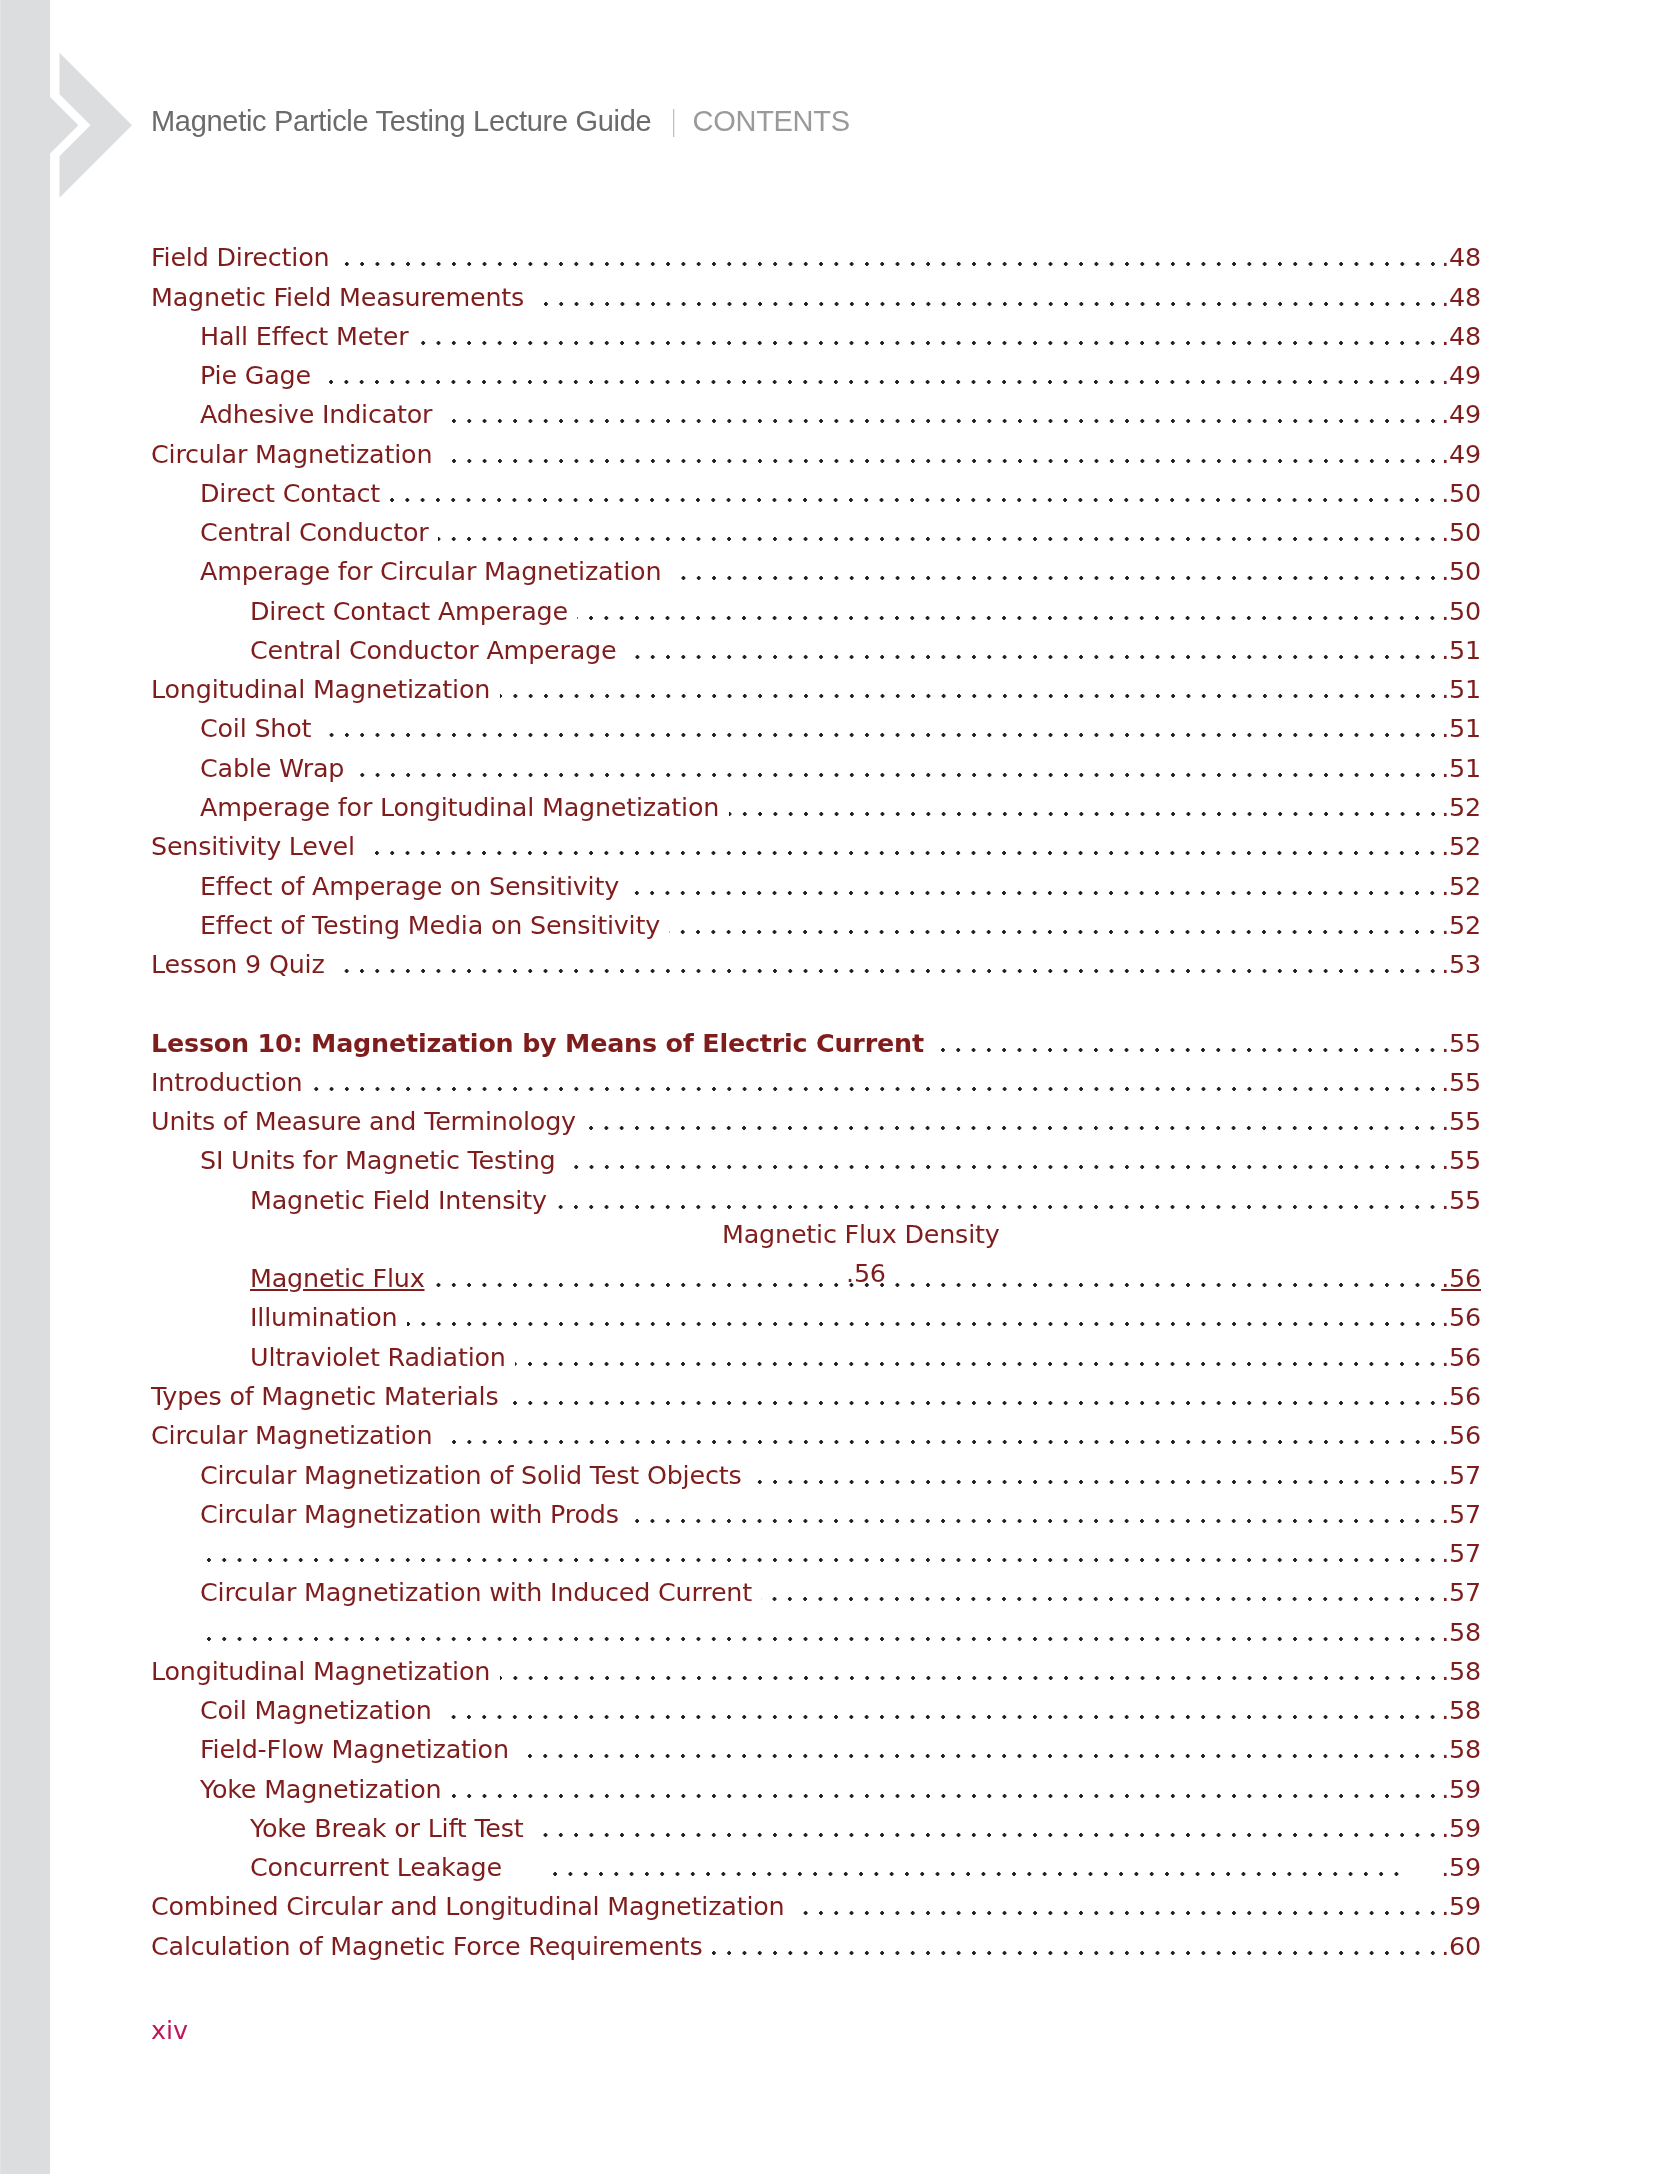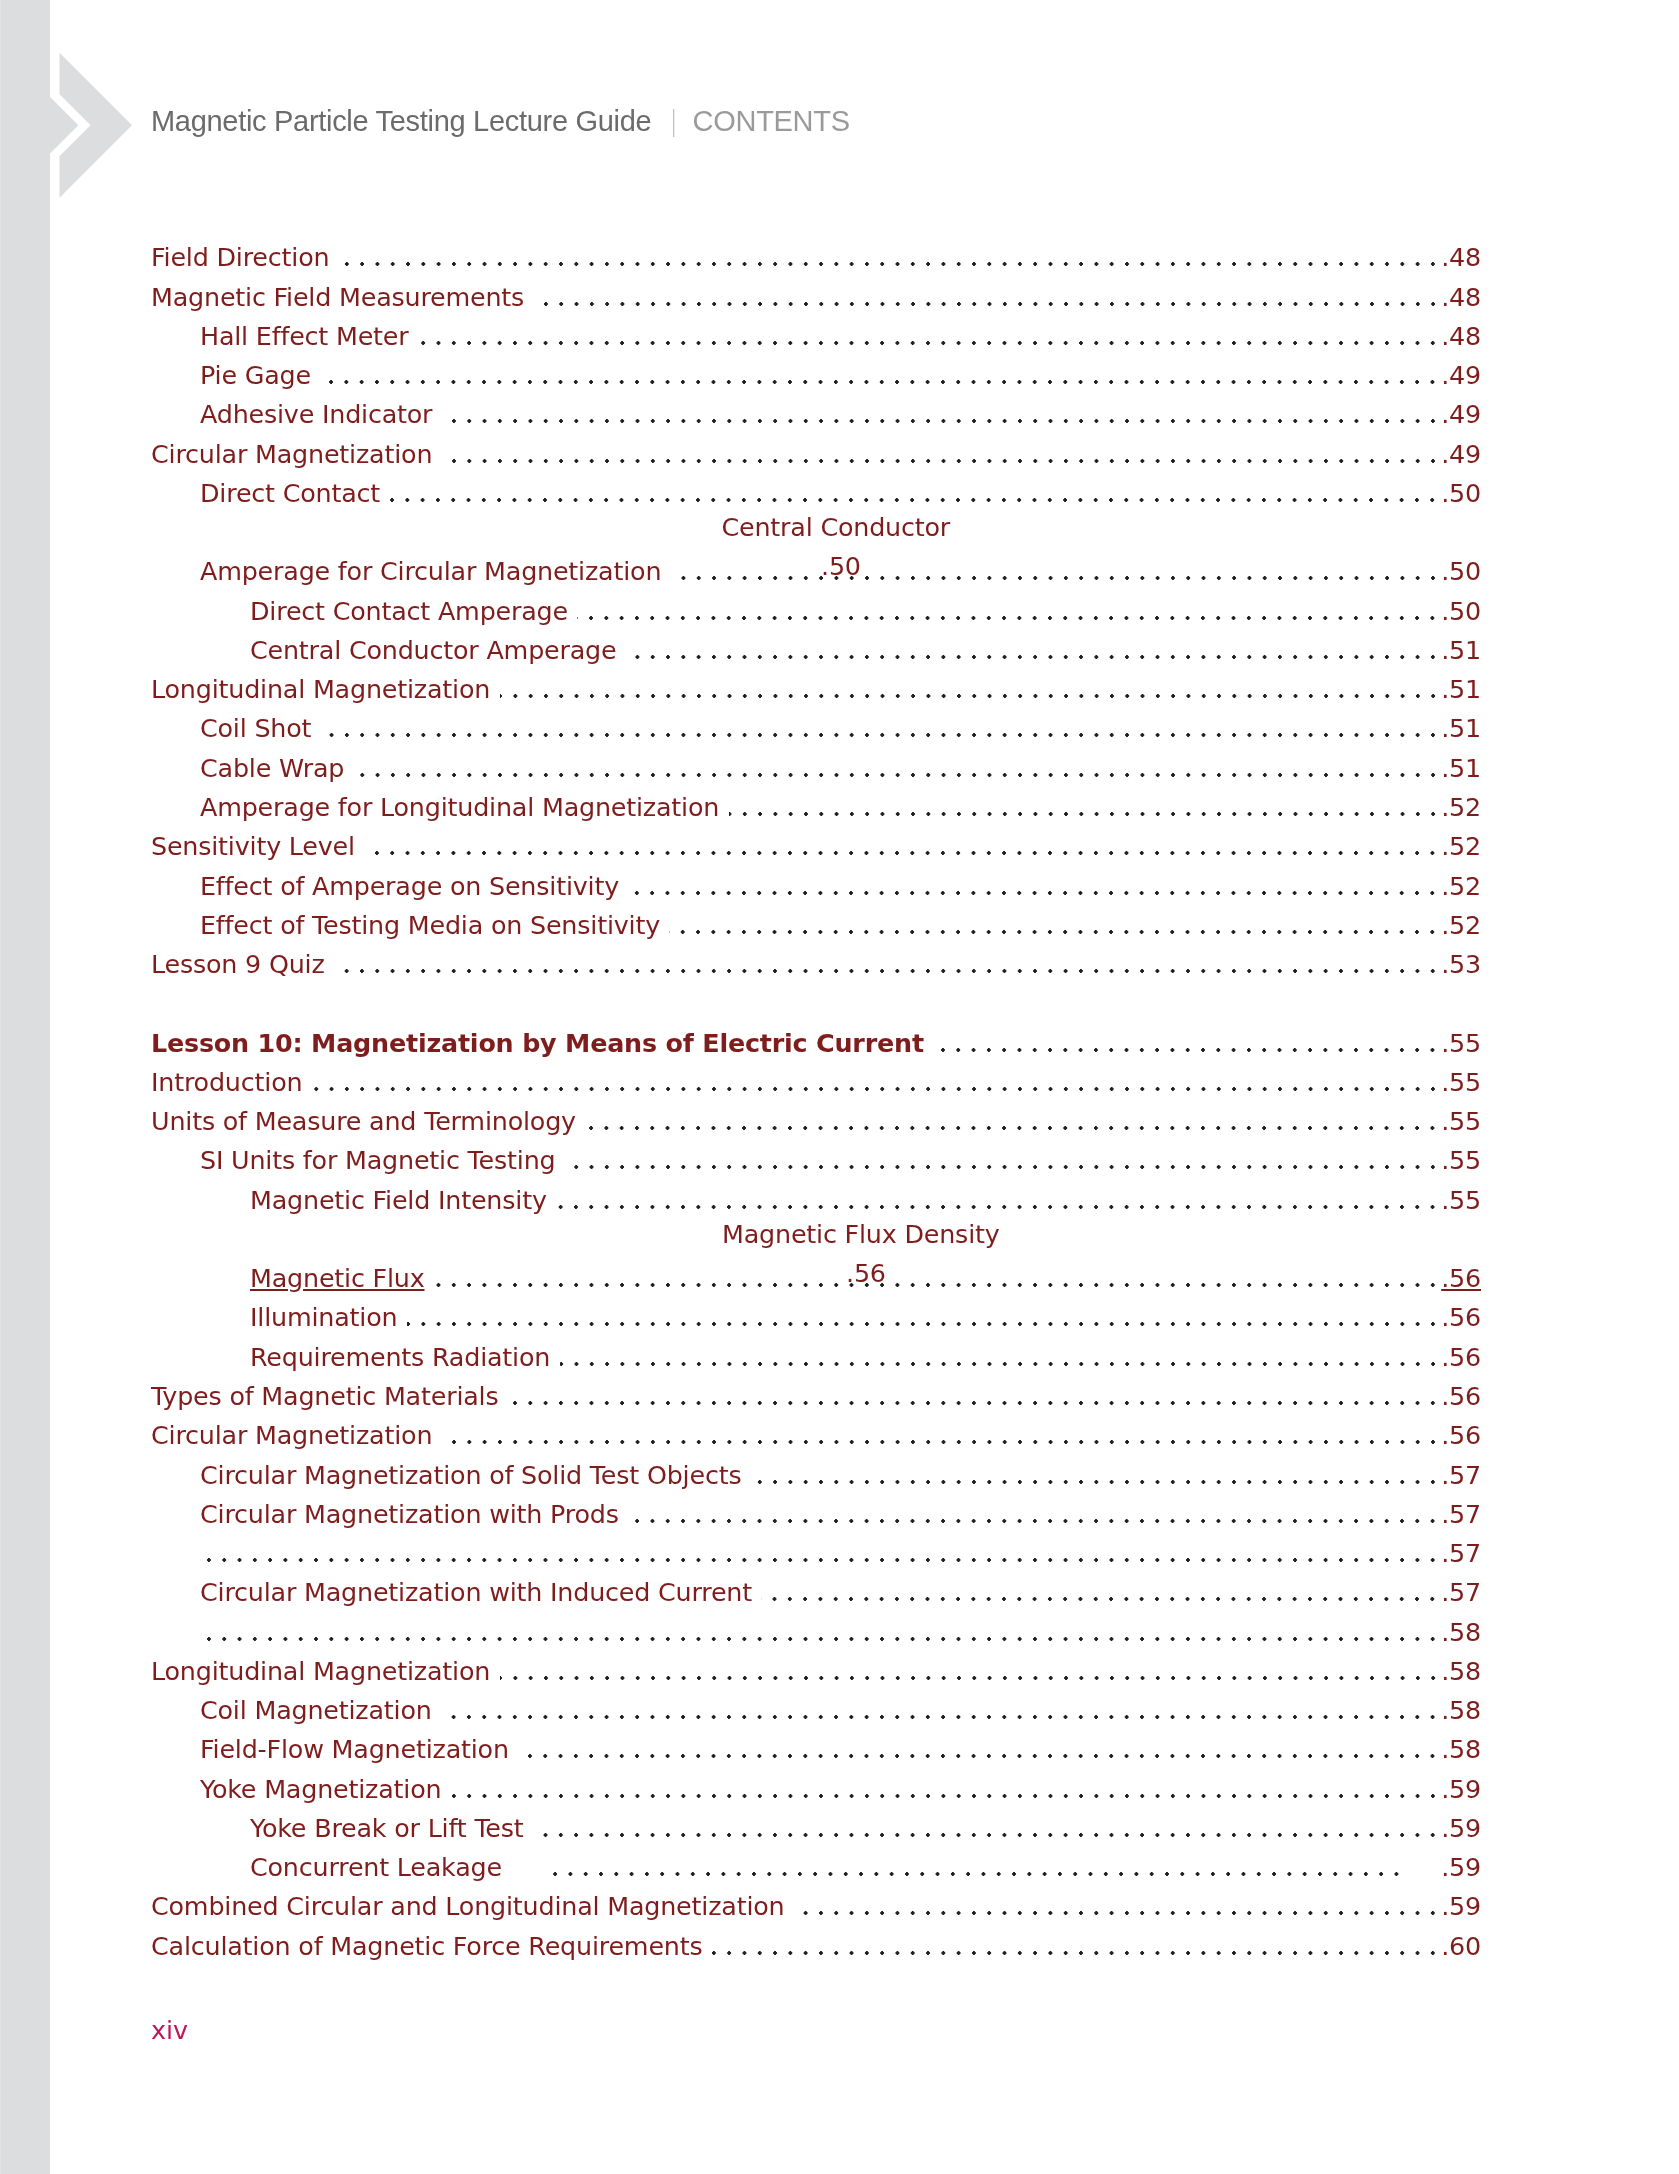--- a/index.html
+++ b/index.html
@@ -86,21 +86,21 @@
     <div class="row l0" style="top: 434px;">
       <span class="label">Circular Magnetization</span>
       <span class="leader"></span>
       <span class="page">.49</span>
     </div>
     <div class="row l1" style="top: 473px;">
       <span class="label">Direct Contact</span>
       <span class="leader"></span>
       <span class="page">.50</span>
     </div>
-    <div class="row l1" style="top: 512px; flex-direction: column;">
+    <div class="row l1" style="top: 512px;">
       <span class="label">Central Conductor</span>
       <span class="leader"></span>
       <span class="page">.50</span>
     </div>
     <div class="row l1" style="top: 551px;">
       <span class="label">Amperage for Circular Magnetization</span>
       <span class="leader"></span>
       <span class="page">.50</span>
     </div>
     <div class="row l2" style="top: 591px;">
@@ -187,21 +187,21 @@
       <span class="label">Magnetic Flux</span>
       <span class="leader"></span>
       <span class="page">.56</span>
     </div>
     <div class="row l2" style="top: 1297px;">
       <span class="label">Illumination</span>
       <span class="leader"></span>
       <span class="page">.56</span>
     </div>
     <div class="row l2" style="top: 1337px;">
-      <span class="label">Requirements Radiation</span>
+      <span class="label">Ultraviolet Radiation</span>
       <span class="leader"></span>
       <span class="page">.56</span>
     </div>
     <div class="row l0" style="top: 1376px;">
       <span class="label">Types of Magnetic Materials</span>
       <span class="leader"></span>
       <span class="page">.56</span>
     </div>
     <div class="row l0" style="top: 1415px;">
       <span class="label">Circular Magnetization</span>

